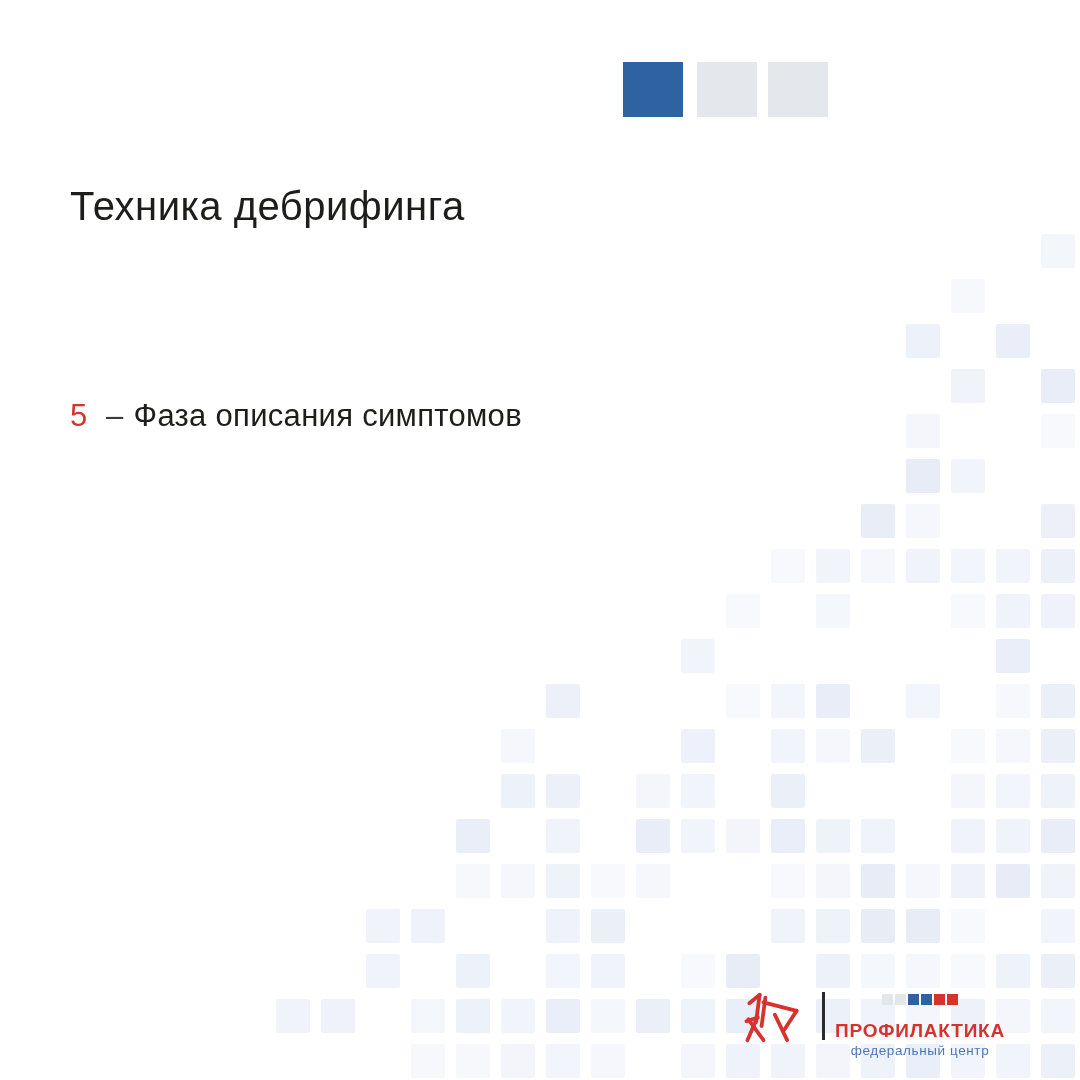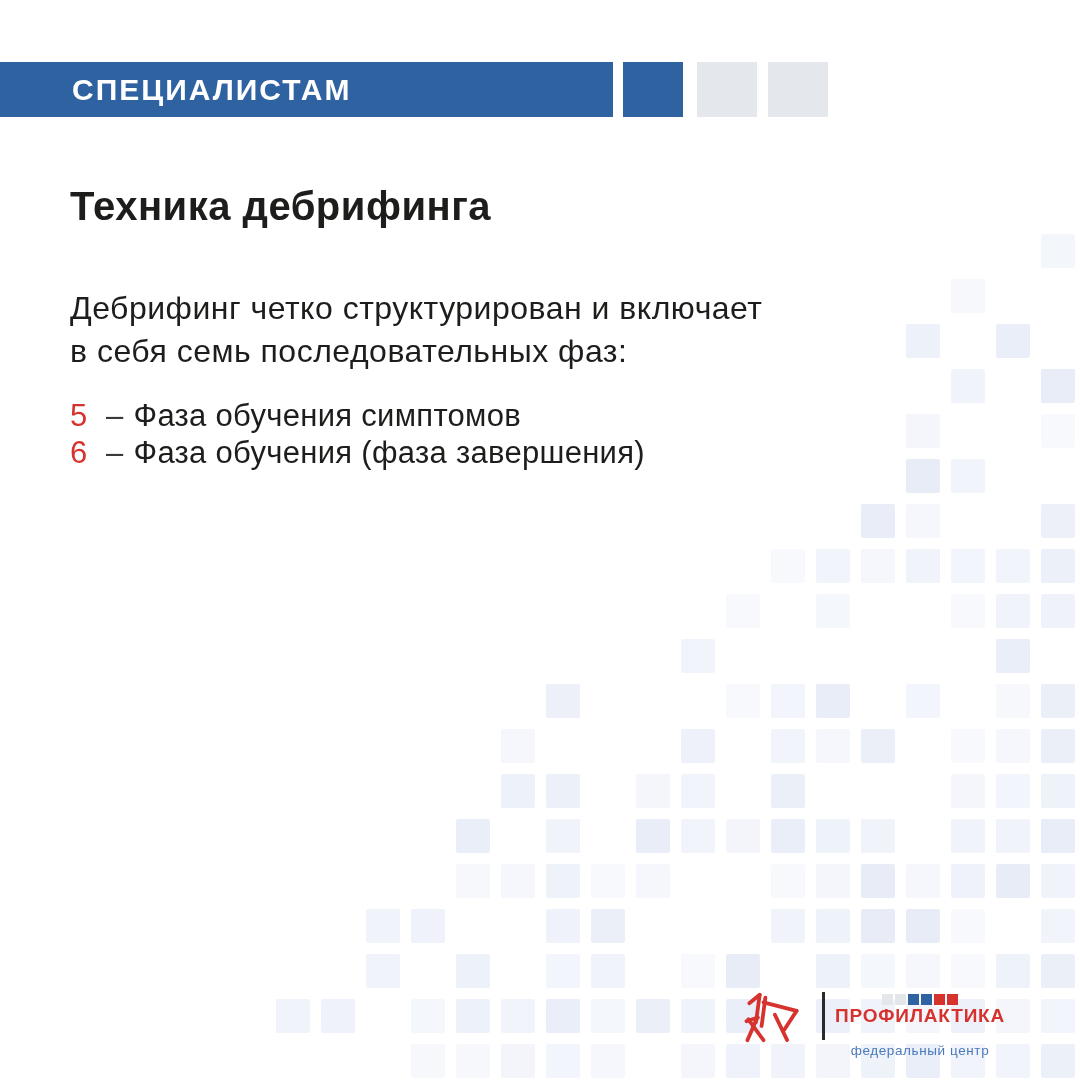--- a/index.html
+++ b/index.html
@@ -36,21 +36,21 @@
     letter-spacing: 2px;
   }
   .hdr-sq { position: absolute; top: 62px; width: 60px; height: 55px; z-index: 2; }
   .hdr-sq.blue  { left: 623px; background: var(--banner-blue); }
   .hdr-sq.lt1   { left: 697px; background: var(--light-square); }
   .hdr-sq.lt2   { left: 768px; background: var(--light-square); }
 
   
   .title {
     position: absolute; left: 70px; top: 184px; z-index: 2;
-    font-size: 40px; font-weight: bold; color: var(--text-dark);
+    font-size: 40px; font-weight: normal; color: var(--text-dark);
     letter-spacing: 0.5px;
   }
   .intro {
     position: absolute; left: 70px; top: 287px; z-index: 2;
     font-size: 32px; color: var(--text-dark);
     line-height: 43px; letter-spacing: 0.5px;
   }
   .phases {
     position: absolute; left: 70px; top: 397px; z-index: 2;
     font-size: 31px; color: var(--text-dark);
@@ -72,26 +72,26 @@
   .logo-col {
     position: absolute; left: 90px; top: 0; width: 180px;
     text-align: center;
   }
   .flag-row {
     margin-top: 10px; height: 11px;
     display: flex; justify-content: center; gap: 2px;
   }
   .flag-sq { width: 11px; height: 11px; display: inline-block; }
   .brand {
-    margin-top: 0;
+    margin-top: 15px;
     font-size: 19px; font-weight: bold; color: var(--accent-red);
     letter-spacing: 0.8px;
   }
   .brand-sub {
-    margin-top: 16px;
+    margin-top: 1px;
     font-size: 13.5px; color: var(--logo-blue-text);
     letter-spacing: 0.6px;
   }
 </style>
 </head>
 <body>
 
 <div id="stage">
 
   <div id="mosaic">
@@ -215,40 +215,30 @@
       <div class="mz" style="left: 726px; top: 1044px; width: 34px; height: 34px; opacity: 0.68;"></div>
       <div class="mz" style="left: 771px; top: 1044px; width: 34px; height: 34px; opacity: 0.64;"></div>
       <div class="mz" style="left: 816px; top: 1044px; width: 34px; height: 34px; opacity: 0.5;"></div>
       <div class="mz" style="left: 861px; top: 1044px; width: 34px; height: 34px; opacity: 0.69;"></div>
       <div class="mz" style="left: 906px; top: 1044px; width: 34px; height: 34px; opacity: 0.89;"></div>
       <div class="mz" style="left: 951px; top: 1044px; width: 34px; height: 34px; opacity: 0.59;"></div>
       <div class="mz" style="left: 996px; top: 1044px; width: 34px; height: 34px; opacity: 0.6;"></div>
       <div class="mz" style="left: 1041px; top: 1044px; width: 34px; height: 34px; opacity: 0.8;"></div>
     </div>
 
-  <div class="banner">
-    <div class="banner-label">СПЕЦИАЛИСТАМ</div>
-  </div>
   <div class="hdr-sq blue"></div>
   <div class="hdr-sq lt1"></div>
   <div class="hdr-sq lt2"></div>
 
   <div class="title">Техника дебрифинга</div>
 
-  <div class="intro">
-    <div>Дебрифинг четко структурирован и включает</div>
-    <div>в себя семь последовательных фаз:</div>
-  </div>
 
   <div class="phases">
     <div class="phase-row">
-      <span class="phase-num">5</span><span class="phase-dash">–</span><span class="phase-text">Фаза обучения симптомов</span>
-    </div>
-    <div class="phase-row">
-      <span class="phase-num">6</span><span class="phase-dash">–</span><span class="phase-text">Фаза обучения (фаза завершения)</span>
+      <span class="phase-num">5</span><span class="phase-dash">–</span><span class="phase-text">Фаза описания симптомов</span>
     </div>
   </div>
 
   <div class="footer-logo">
     <svg class="chair" viewBox="0 0 60 55" fill="none" xmlns="http://www.w3.org/2000/svg">
       <g stroke="#d6332f" stroke-width="4" stroke-linecap="round">
         <path d="M17 4 L13 33"></path>
         <path d="M23 7 L19 37"></path>
         <path d="M17 4 L6 13"></path>
         <path d="M21 12 L56 21"></path>

